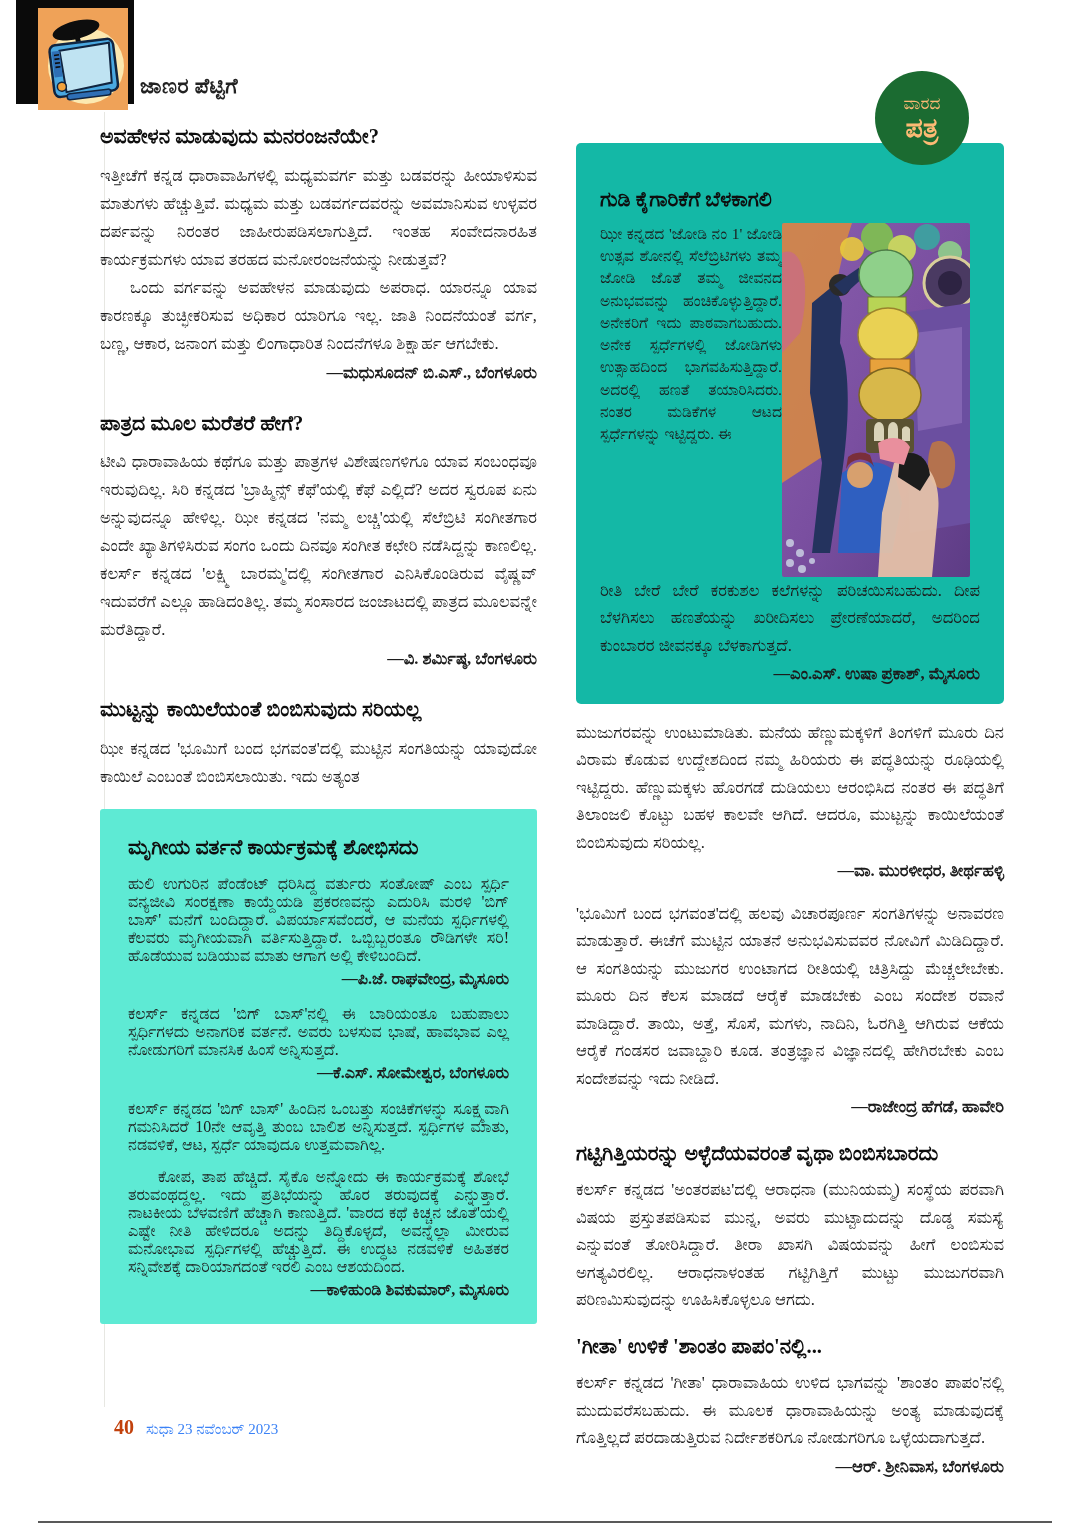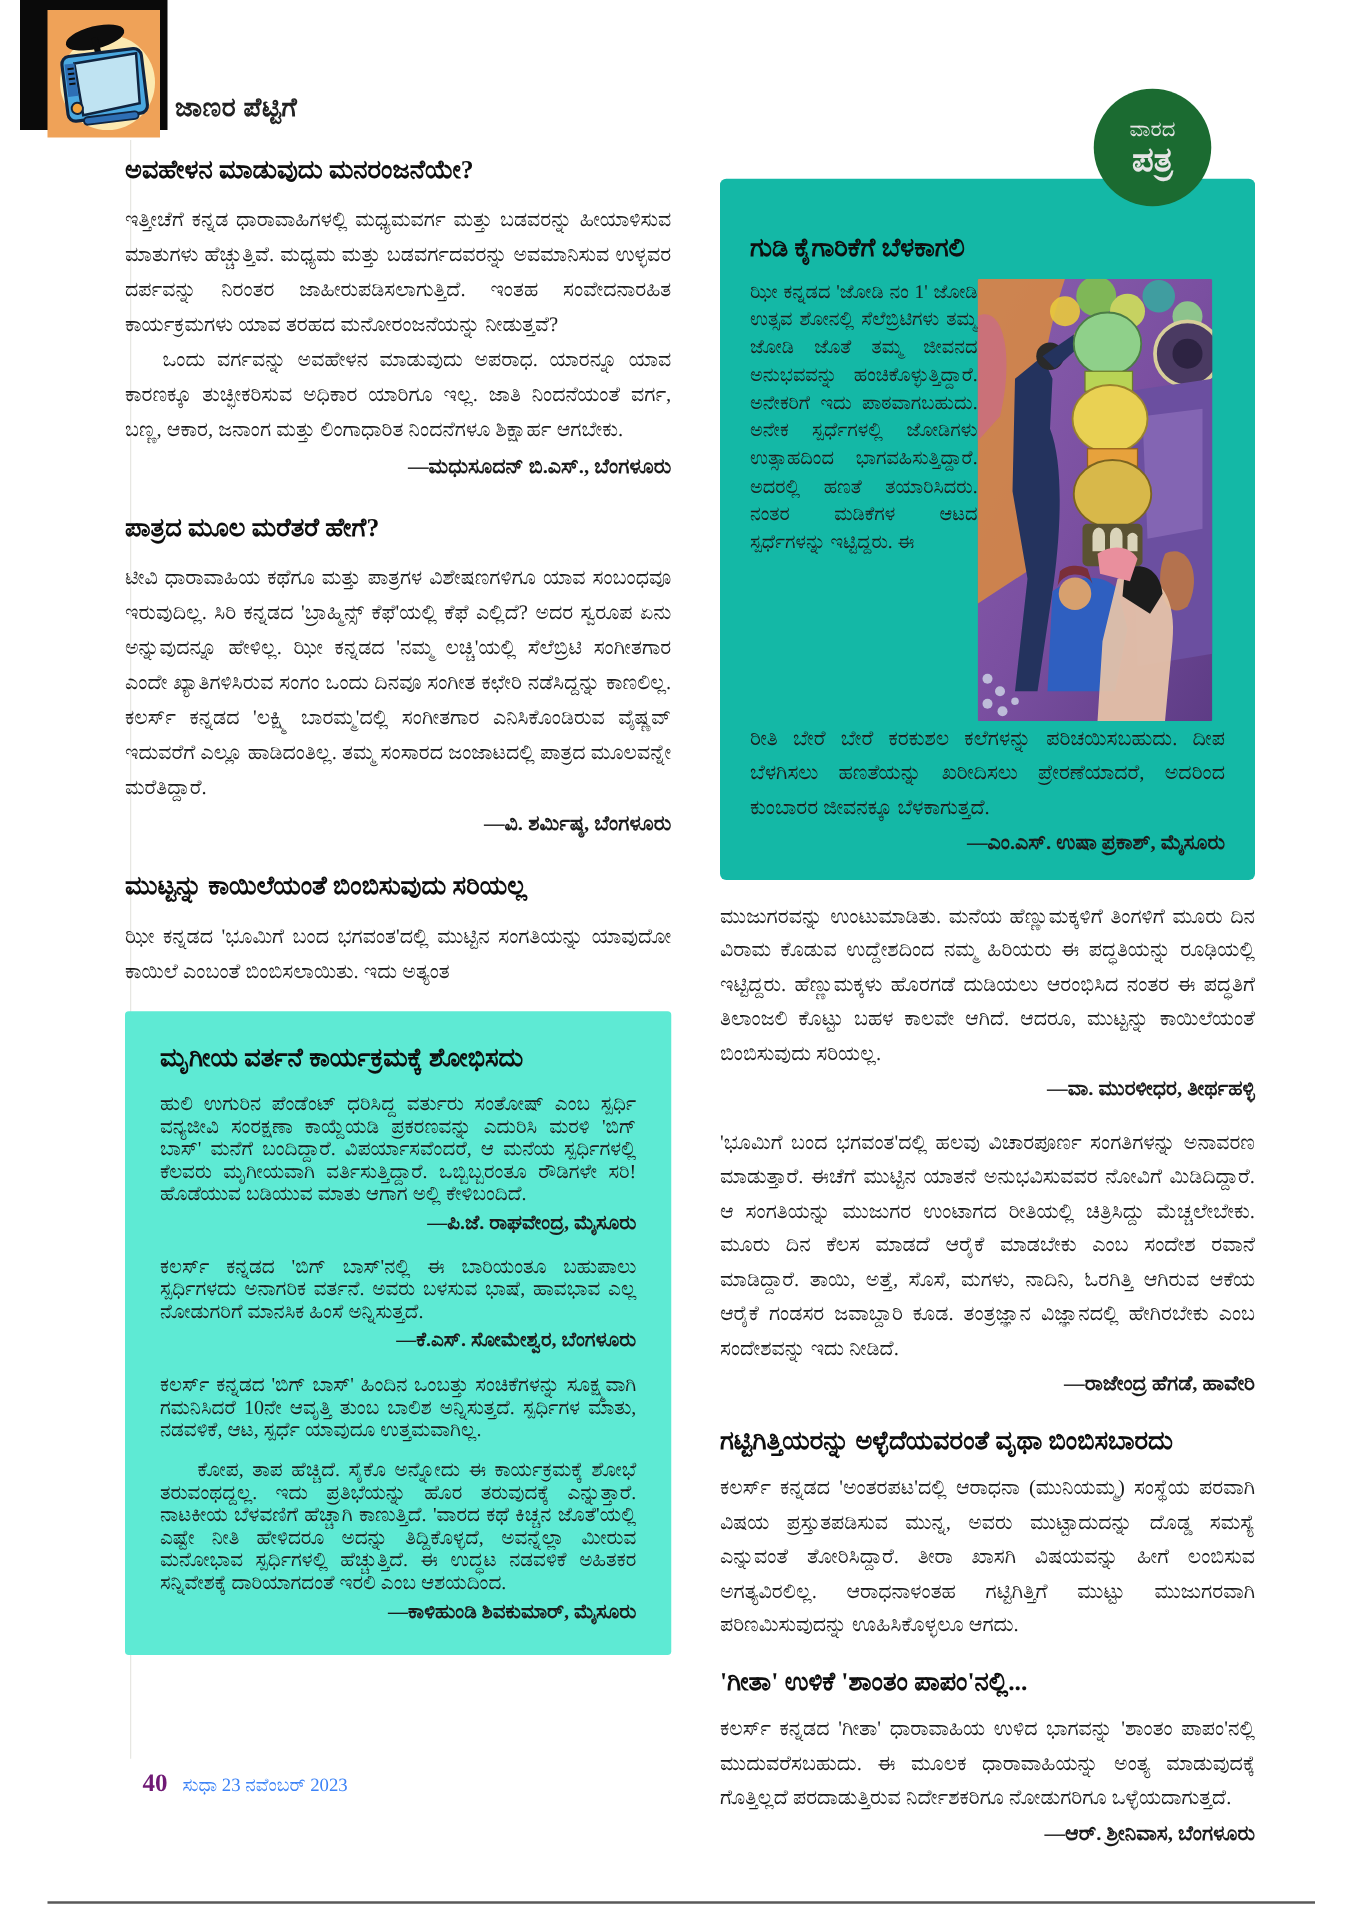--- a/index.html
+++ b/index.html
@@ -26,40 +26,40 @@
   .letter-gap { margin-top:24px; }
   
   .green-box { margin-top:18px; background:#5eead4; border-radius:3px; padding:26px 28px 22px 28px; }
   .green-box h2 { margin-bottom:14px; }
   .green-box p.body-text { font-size:16px; line-height:18px; }
   .green-box p.sig { font-size:16px; line-height:25.5px; }
   .green-box .gb-gap { margin-top:14px; }
   
   .badge {
     position:absolute; left:859px; top:71px; width:94px; height:94px; border-radius:50%;
-    background:#1b6b31; color:#e5e5e5; z-index:5;
+    background:#1b6b31; color:#fdba74; z-index:5;
     display:flex; flex-direction:column; align-items:center; justify-content:center;
   }
   .badge .b1 { font-size:17px; line-height:19px; }
   .badge .b2 { font-size:27px; font-weight:bold; line-height:30px; }
   .yellow-box { background:#14b8a6; border-radius:5px; padding:24px 24px 16px 24px; }
   .yellow-box h2 { margin-bottom:16px; }
   .feat-body { display:flex; }
   .feat-text { width:182px; font-size:15.5px; line-height:22.3px; text-align:justify; margin:0; }
   .feat-photo { width:188px; height:354px; flex:none; border-radius:2px; overflow:hidden; }
   .feat-wide { margin-top:5px; font-size:16.5px; line-height:27px; text-align:justify; }
   .yellow-box p.sig { line-height:27px; }
   
   .col-right .after-box { margin-top:15px; }
   .col-right h2.letter-heading { margin:20px 0 10px 0; }
   .col-right p.body-text { line-height:27.5px; }
   .col-right p.sig { line-height:27.5px; }
   
   .footer { position:absolute; left:98px; top:1416px; display:flex; align-items:baseline; gap:12px; }
-  .footer .pg { font-size:20px; font-weight:bold; color:#701a75; }
+  .footer .pg { font-size:20px; font-weight:bold; color:#c2410c; }
   .footer .issue { font-size:15px; color:#3b82f6; }
   .scan-line { position:absolute; left:22px; right:10px; bottom:2px; height:2px; background:#3c3c3c; opacity:.85; }
 </style>
 </head>
 <body>
 
 <div class="page">
 
   <div class="icon-panel">
     <div class="orange-square"></div>

